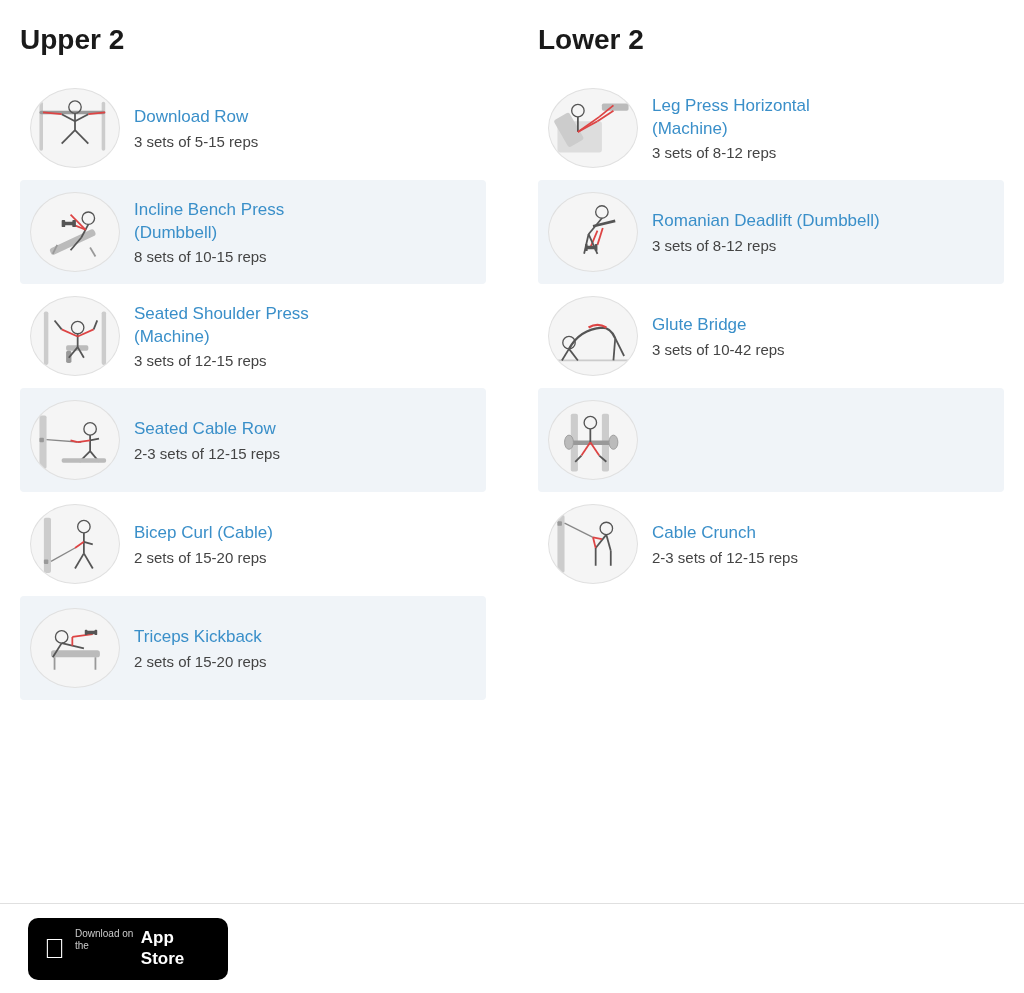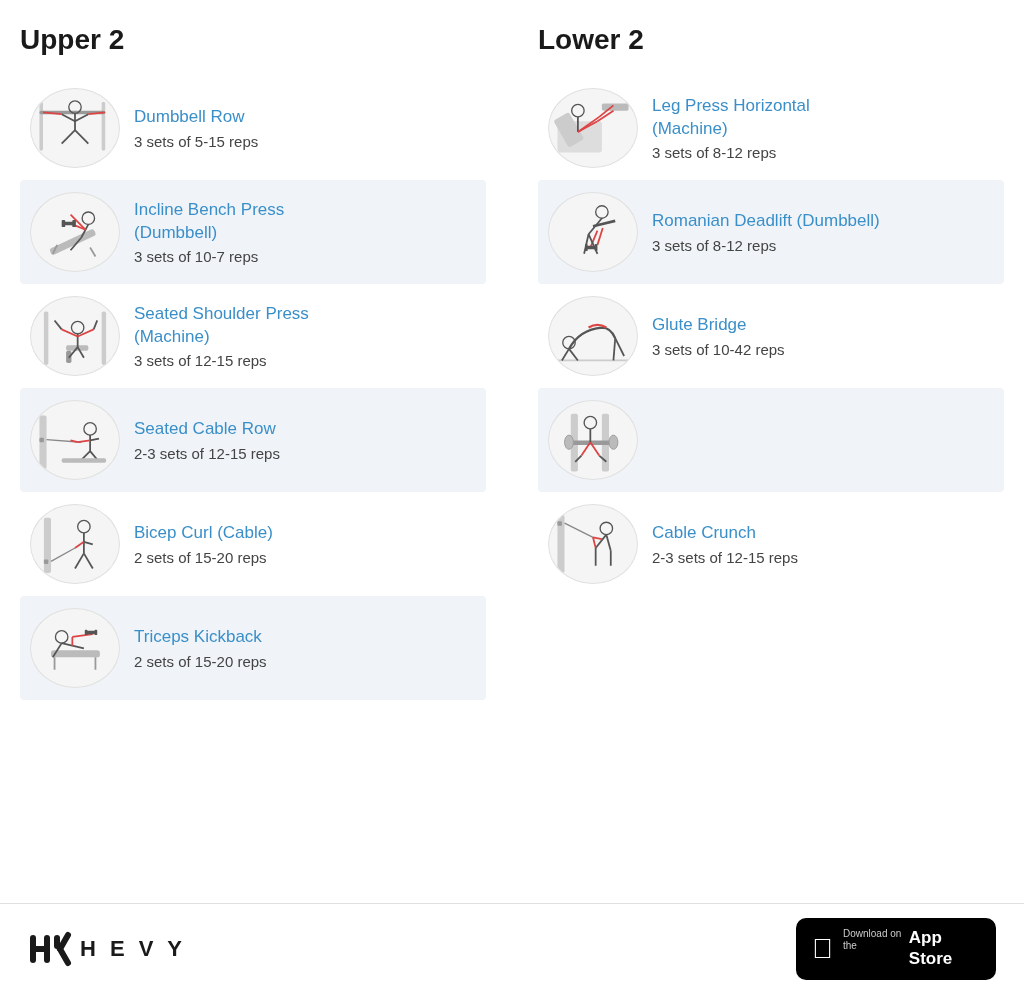--- a/index.html
+++ b/index.html
@@ -189,21 +189,21 @@
               <line x1="45" y1="21" x2="45" y2="40" stroke="#555" stroke-width="2"></line>
               <line x1="30" y1="22" x2="45" y2="30" stroke="#555" stroke-width="2"></line>
               <line x1="60" y1="22" x2="45" y2="30" stroke="#555" stroke-width="2"></line>
               <line x1="30" y1="22" x2="9" y2="20" stroke="#d44" stroke-width="2"></line>
               <line x1="60" y1="22" x2="79" y2="20" stroke="#d44" stroke-width="2"></line>
               <line x1="45" y1="40" x2="30" y2="55" stroke="#555" stroke-width="2"></line>
               <line x1="45" y1="40" x2="60" y2="55" stroke="#555" stroke-width="2"></line>
             </svg>
           </div>
           <div class="exercise-info">
-            <div class="exercise-name">Dumbbell Row</div>
+            <div class="exercise-name">Download Row</div>
             <div class="exercise-sets">3 sets of 5-15 reps</div>
           </div>
         </div>
 
         <div class="exercise-item shaded">
           <div class="exercise-image-container">
             <svg class="exercise-image-svg" viewBox="0 0 90 75" xmlns="http://www.w3.org/2000/svg">
 
               <rect x="15" y="45" width="55" height="8" fill="#bbb" rx="3" transform="rotate(-25, 42, 49)"></rect>
               <line x1="20" y1="62" x2="25" y2="52" stroke="#999" stroke-width="2"></line>
@@ -216,21 +216,21 @@
               <line x1="57" y1="35" x2="40" y2="18" stroke="#d44" stroke-width="2"></line>
 
               <rect x="32" y="26" width="12" height="4" fill="#555" rx="2"></rect>
               <rect x="30" y="24" width="4" height="8" fill="#555" rx="1"></rect>
               <rect x="42" y="24" width="4" height="8" fill="#555" rx="1"></rect>
               <line x1="52" y1="44" x2="40" y2="58" stroke="#555" stroke-width="2"></line>
             </svg>
           </div>
           <div class="exercise-info">
             <div class="exercise-name">Incline Bench Press<br>(Dumbbell)</div>
-            <div class="exercise-sets">3 sets of 10-7 reps</div>
+            <div class="exercise-sets">8 sets of 10-15 reps</div>
           </div>
         </div>
 
         <div class="exercise-item">
           <div class="exercise-image-container">
             <svg class="exercise-image-svg" viewBox="0 0 90 75" xmlns="http://www.w3.org/2000/svg">
 
               <rect x="10" y="10" width="5" height="60" fill="#ccc" rx="2"></rect>
               <rect x="75" y="10" width="5" height="60" fill="#ccc" rx="2"></rect>
 
@@ -457,31 +457,20 @@
             <div class="exercise-name">Cable Crunch</div>
             <div class="exercise-sets">2-3 sets of 12-15 reps</div>
           </div>
         </div>
 
       </div>
     </div>
   </div>
 
   <div class="footer">
-    <div class="hevy-logo">
-      <svg class="hevy-logo-icon" viewBox="0 0 44 36" xmlns="http://www.w3.org/2000/svg">
-        <rect x="2" y="4" width="6" height="28" rx="3" fill="#1a1a1a"></rect>
-        <rect x="2" y="15" width="18" height="6" rx="3" fill="#1a1a1a"></rect>
-        <rect x="16" y="4" width="6" height="28" rx="3" fill="#1a1a1a"></rect>
-        <rect x="26" y="4" width="6" height="14" rx="3" fill="#1a1a1a"></rect>
-        <path d="M 32 18 L 40 4" stroke="#1a1a1a" stroke-width="6" stroke-linecap="round"></path>
-        <path d="M 32 18 L 40 32" stroke="#1a1a1a" stroke-width="6" stroke-linecap="round"></path>
-      </svg>
-      <span class="hevy-logo-text">H E V Y</span>
-    </div>
 
     <div class="store-buttons">
 
       <div class="store-btn">
         <div class="store-btn-icon"></div>
         <div class="store-btn-text">
           <span class="store-btn-sub">Download on the</span>
           <span class="store-btn-main">App Store</span>
         </div>
       </div>

